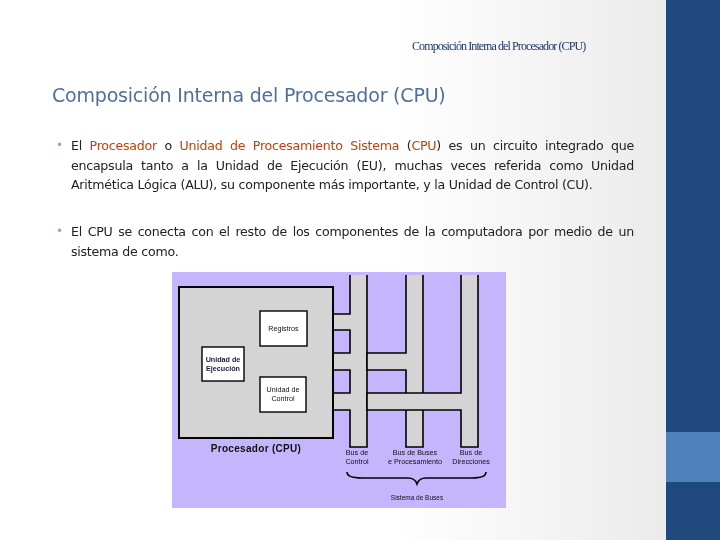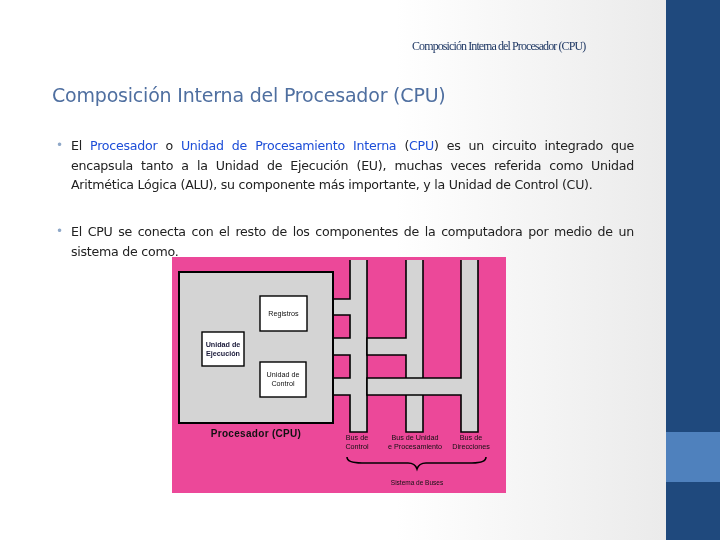--- a/index.html
+++ b/index.html
@@ -9,40 +9,40 @@
   .sidebar{position:absolute;left:666px;top:0;width:54px;height:540px;background:#1f497d;}
   .sidebar .band{position:absolute;left:0;top:432px;width:54px;height:50px;background:#4f81bd;}
   .header-title{position:absolute;left:412px;top:39px;font-family:"Liberation Serif",serif;
        font-size:12px;letter-spacing:-0.9px;color:#1f3864;white-space:nowrap;}
   .slide-title{position:absolute;left:52px;top:84px;font-family:"DejaVu Sans",sans-serif;
        font-size:19px;color:#4f6fa0;white-space:nowrap;letter-spacing:-0.2px;}
   .bullet{position:absolute;left:56px;font-family:"DejaVu Sans",sans-serif;font-size:12.6px;
        color:#222;line-height:19.5px;width:578px;text-align:justify;letter-spacing:-0.25px;}
   .bullet .dot{position:absolute;left:0;top:0;color:#8fa8c8;font-size:12px;}
   .bullet .txt{display:block;padding-left:15px;}
-  .hl{color:#1d4ed8;}
+  .hl{color:#c2410c;}
   .b1{top:136px;} .b2{top:222px;}
-  .diagram{position:absolute;left:172px;top:257px;width:334px;height:236px;background:#ec4899;}
+  .diagram{position:absolute;left:172px;top:272px;width:334px;height:236px;background:#c4b5fd;}
   .diagram svg{position:absolute;left:0;top:0;}
   .lbl{position:absolute;font-family:"Liberation Sans",sans-serif;color:#111;font-size:7.2px;text-align:center;line-height:9px;}
 </style>
 </head>
 <body>
 
 <div class="sidebar">
   <div class="band"></div>
 </div>
 
 <div class="header-title">Composición Interna del Procesador (CPU)</div>
 
 <div class="slide-title">Composición Interna del Procesador (CPU)</div>
 
 <div class="bullet b1">
   <span class="dot">•</span>
-  <span class="txt"><span>El </span><span class="hl">Procesador</span><span> o </span><span class="hl">Unidad de Procesamiento Interna</span><span> (</span><span class="hl">CPU</span><span>) es un circuito integrado que encapsula tanto a la Unidad de Ejecución (EU), muchas veces referida como Unidad Aritmética Lógica (ALU), su componente más importante, y la Unidad de Control (CU).</span></span>
+  <span class="txt"><span>El </span><span class="hl">Procesador</span><span> o </span><span class="hl">Unidad de Procesamiento Sistema</span><span> (</span><span class="hl">CPU</span><span>) es un circuito integrado que encapsula tanto a la Unidad de Ejecución (EU), muchas veces referida como Unidad Aritmética Lógica (ALU), su componente más importante, y la Unidad de Control (CU).</span></span>
 </div>
 
 <div class="bullet b2">
   <span class="dot">•</span>
   <span class="txt">El CPU se conecta con el resto de los componentes de la computadora por medio de un sistema de como.</span>
 </div>
 
 <div class="diagram">
   <svg width="334" height="236" viewBox="0 0 334 236">
 
@@ -67,16 +67,16 @@
     <rect x="30" y="75" width="42" height="34" fill="#fff" stroke="#000" stroke-width="1.4"></rect>
     <rect x="88" y="105" width="46" height="35" fill="#fff" stroke="#000" stroke-width="1.4"></rect>
 
     <path d="M175,200 Q175,206 190,206 L236,206 Q243,206 245,212 Q247,206 254,206 L300,206 Q314,206 314,200" fill="none" stroke="#000" stroke-width="1.6"></path>
   </svg>
   <div class="lbl" style="left:88px;top:52px;width:47px;">Registros</div>
   <div class="lbl" style="left:30px;top:83px;width:42px;font-weight:bold;color:#1a1a3a;"><span>Unidad de</span><br><span>Ejecución</span></div>
   <div class="lbl" style="left:88px;top:113px;width:46px;"><span>Unidad de</span><br><span>Control</span></div>
   <div class="lbl" style="left:7px;top:172px;width:154px;font-size:10px;font-weight:bold;letter-spacing:0.3px;">Procesador (CPU)</div>
   <div class="lbl" style="left:160px;top:176px;width:50px;"><span>Bus de</span><br><span>Control</span></div>
-  <div class="lbl" style="left:210px;top:176px;width:66px;"><span>Bus de Unidad</span><br><span>e Procesamiento</span></div>
+  <div class="lbl" style="left:210px;top:176px;width:66px;"><span>Bus de Buses</span><br><span>e Procesamiento</span></div>
   <div class="lbl" style="left:274px;top:176px;width:50px;"><span>Bus de</span><br><span>Direcciones</span></div>
   <div class="lbl" style="left:200px;top:221px;width:90px;font-size:6.5px;">Sistema de Buses</div>
 </div>
 
 </body></html>

